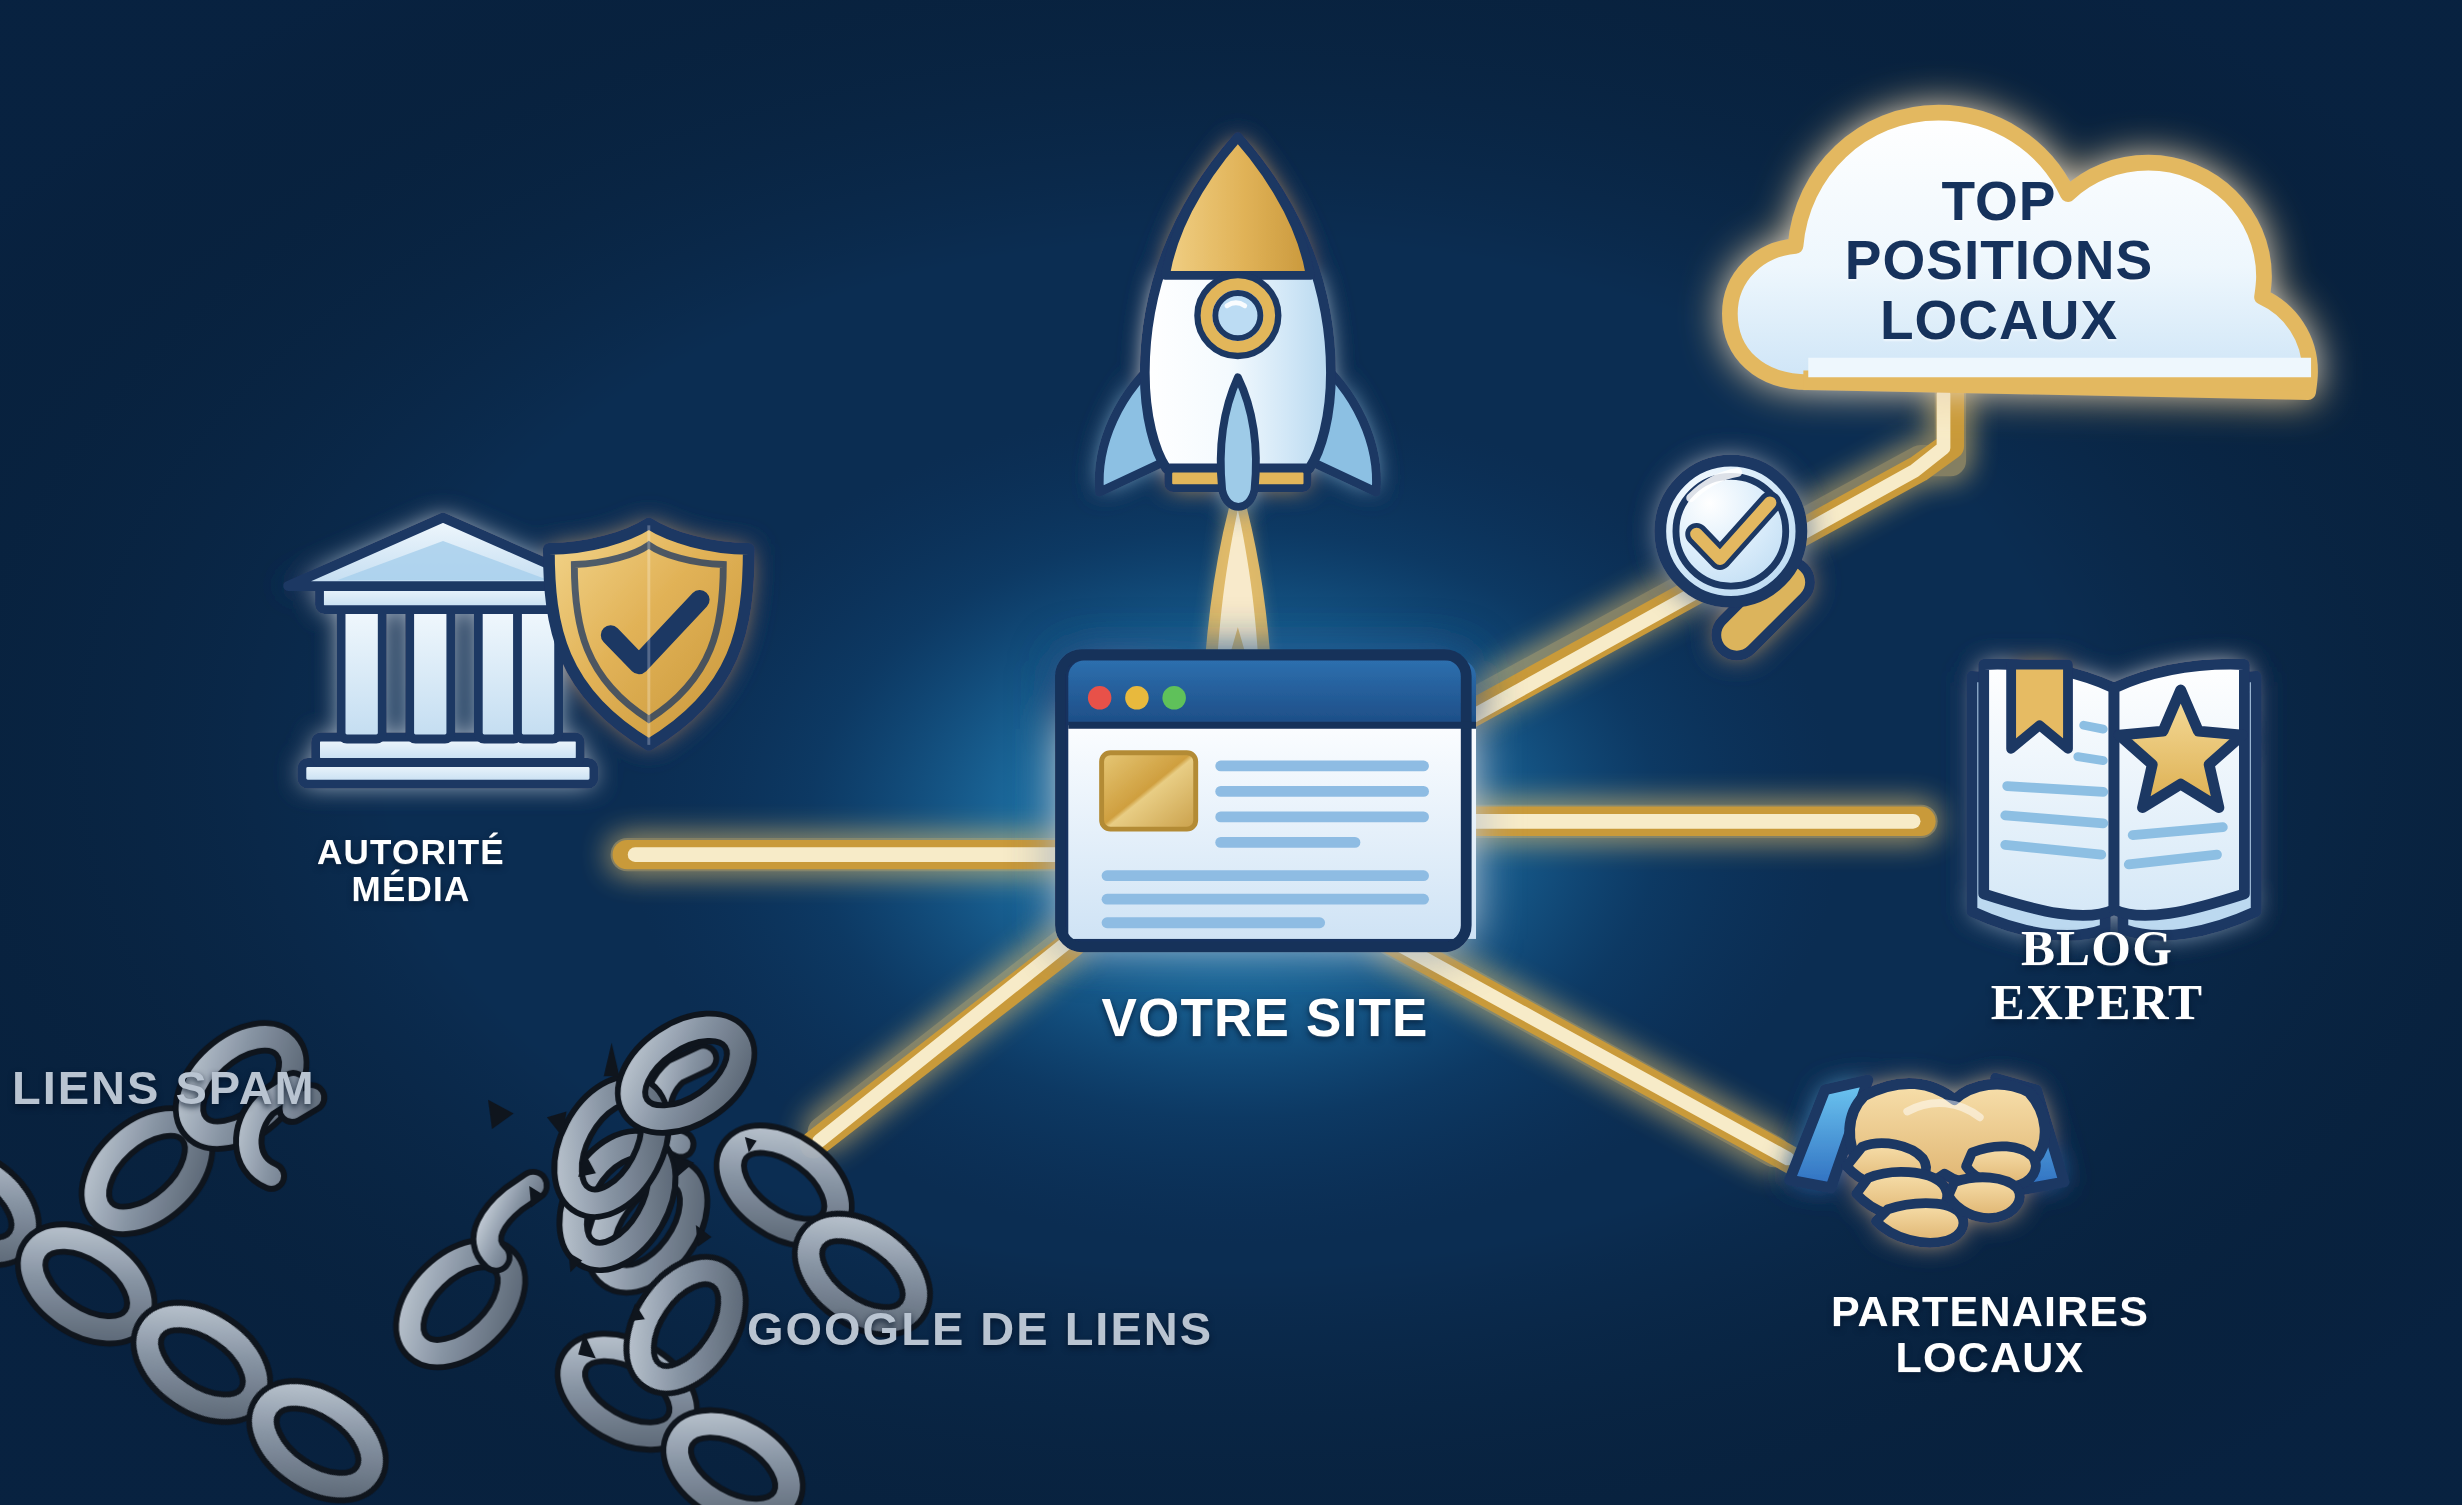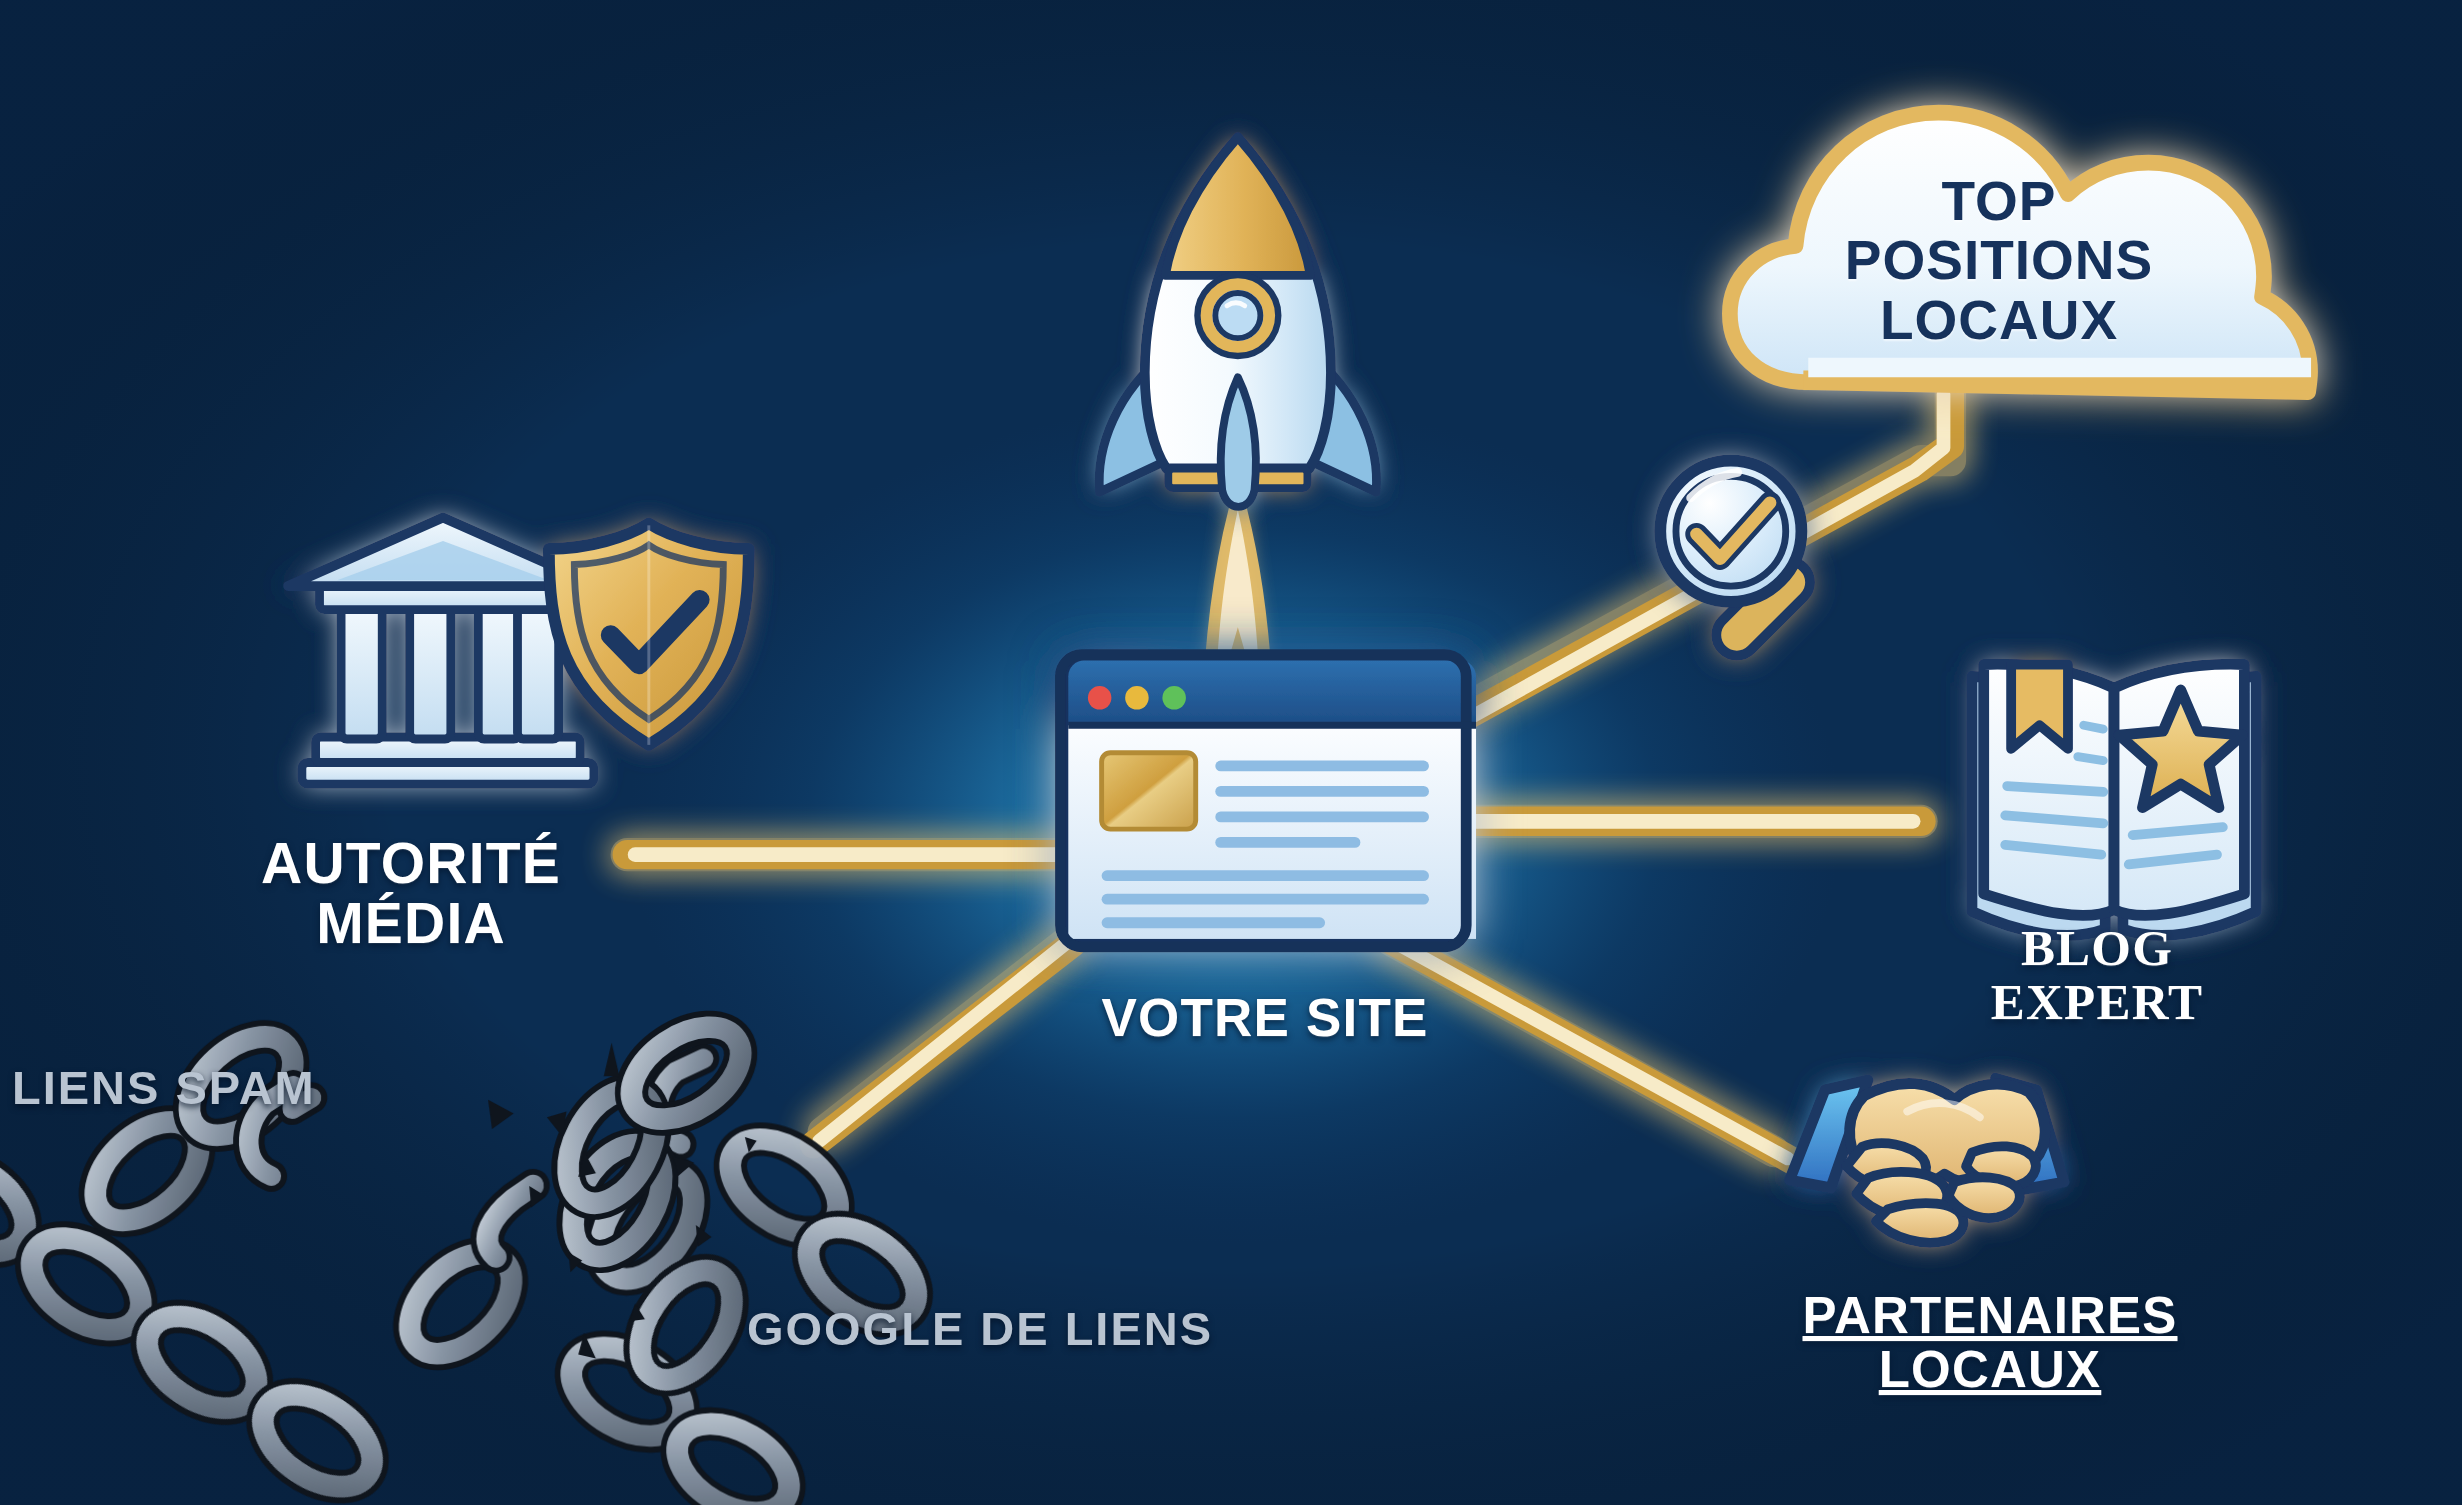--- a/index.html
+++ b/index.html
@@ -26,24 +26,24 @@
     line-height:1.06;
     text-shadow:0 2.9px 6.9px rgba(3,22,45,.75), 0 1px 0 rgba(255,255,255,.18);
     white-space:pre-line;
     pointer-events:none;
   }
   .lbl.dim{
     color:#b9c4d1;
     text-shadow:0 2.9px 6.9px rgba(3,18,38,.8);
     font-weight:700;
   }
-  #lbl-autorite{left:176px;top:833px;width:470px;font-size:57px;}
+  #lbl-autorite{left:176px;top:833px;width:470px;font-size:35px;}
   #lbl-votre{left:912px;top:990px;width:706px;font-size:53px;}
   #lbl-blog{left:1862px;top:921px;width:470px;font-size:51px;font-family:Liberation Serif, serif;}
-  #lbl-partenaires{left:1647px;top:1289px;width:686px;font-size:51px;text-decoration:underline;}
+  #lbl-partenaires{left:1647px;top:1289px;width:686px;font-size:43px;}
   #lbl-liensspam{left:0px;top:1063px;width:392px;font-size:47px;text-align:left;padding-left:12px;letter-spacing:2px;}
   #lbl-fermes{left:676px;top:1304px;width:608px;font-size:47px;letter-spacing:2px;}
 
   .cloudtext{
     position:absolute;
     left:1803px;top:172px;width:392px;
     color:#16325c;
     font-size:55px;font-weight:700;
     line-height:1.08;letter-spacing:1px;
     text-align:center;

